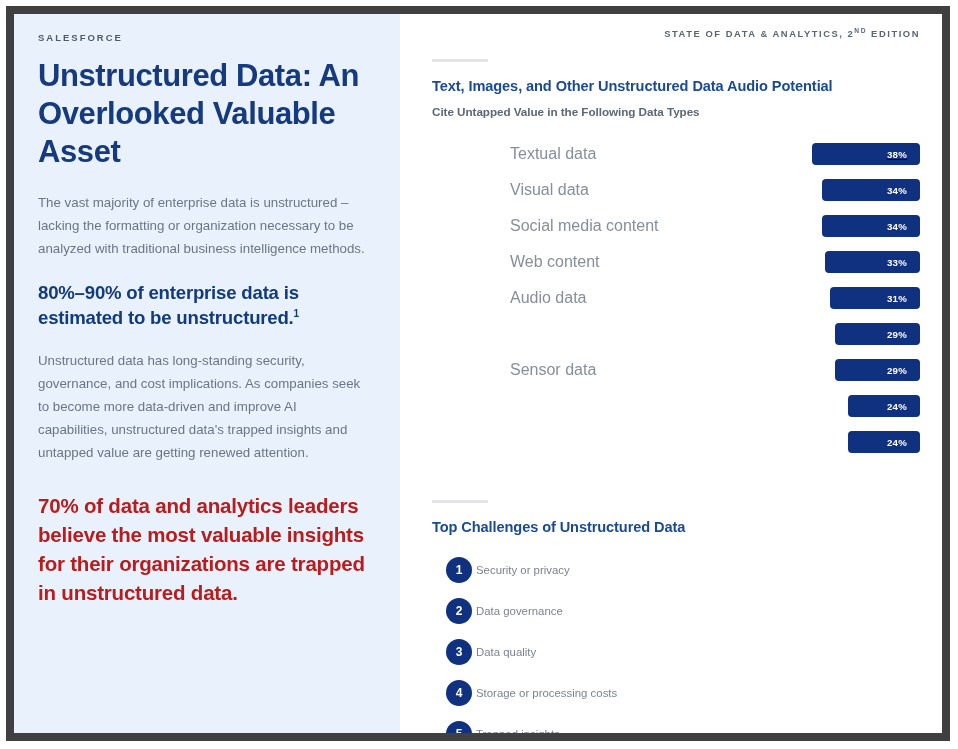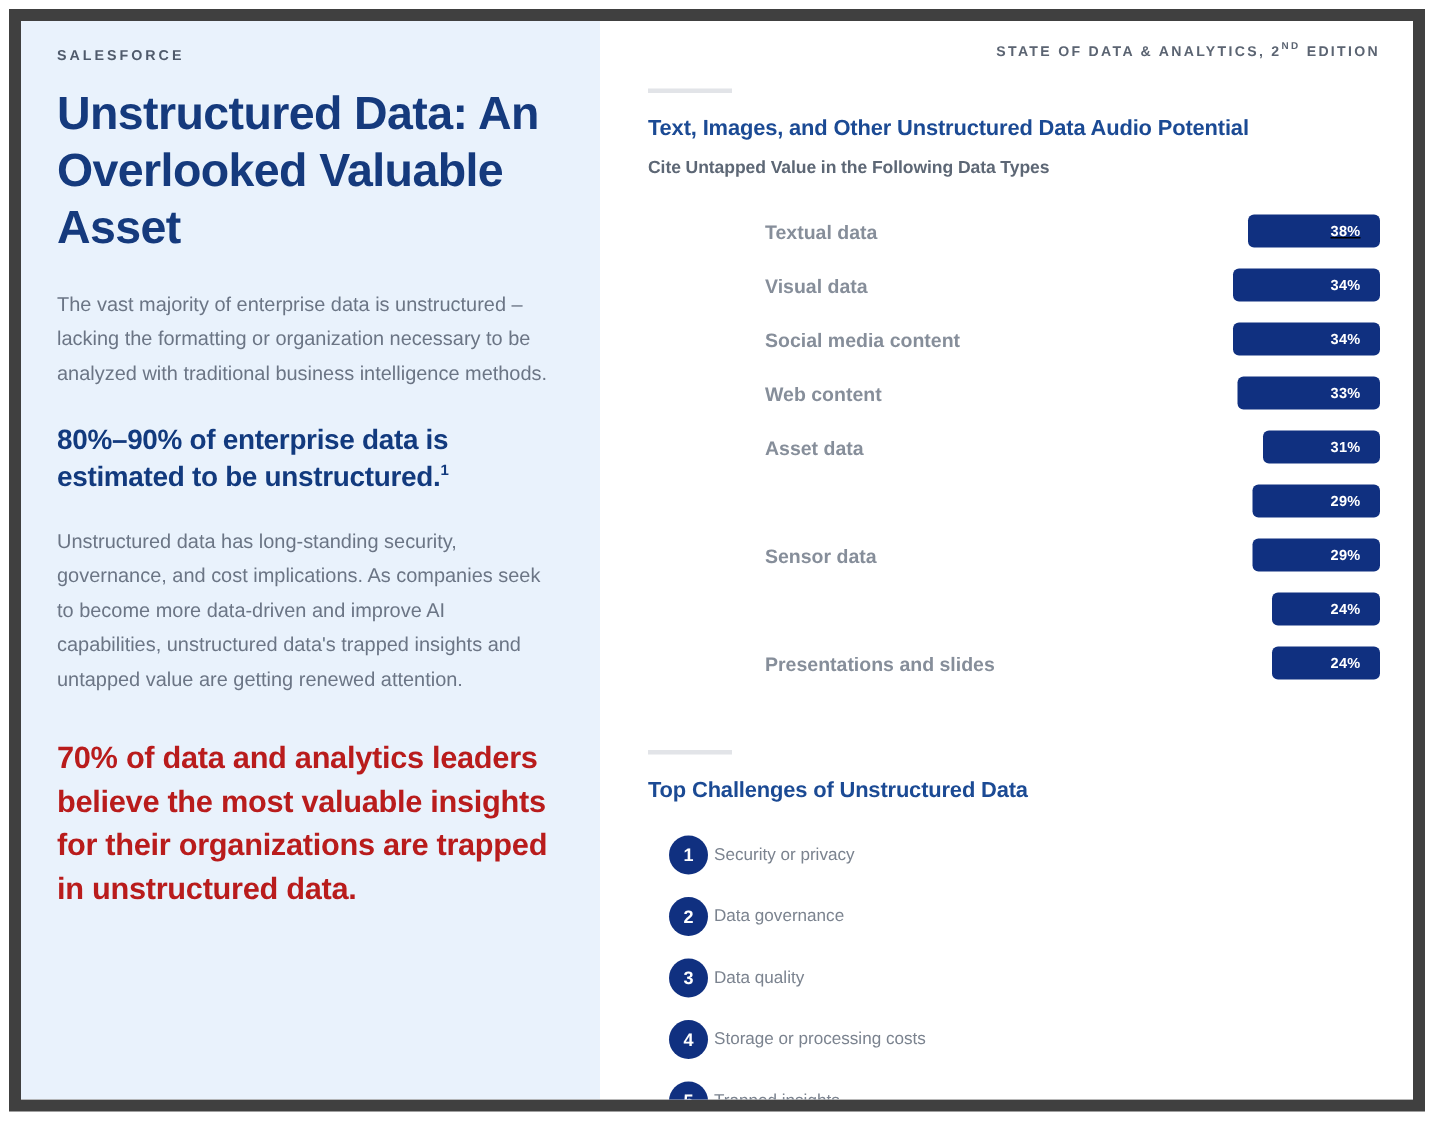--- a/index.html
+++ b/index.html
@@ -136,26 +136,25 @@
   .chart {
     margin: 0 0 0 0;
   }
   .bar-row {
     display: flex;
     align-items: center;
     height: 36px;
   }
   .bar-label {
     flex: 0 0 242px;
-    font-size: 13px;
+    font-size: 16px;
     color: #868e9a;
     padding-left: 78px;
     box-sizing: border-box;
     white-space: nowrap;
-    font-weight: bold;
   }
   .bar-track {
     flex: 1 1 auto;
     position: relative;
     height: 22px;
   }
   .bar {
     position: absolute;
     right: 0;
     top: 0;
@@ -225,21 +224,21 @@
 
     <div class="rule"></div>
 
     <h2 class="section-title">Text, Images, and Other Unstructured Data Audio Potential</h2>
     <div class="section-sub">Cite Untapped Value in the Following Data Types</div>
 
     <div class="chart">
         <div class="bar-row">
           <div class="bar-label">Textual data</div>
           <div class="bar-track">
-            <div class="bar" style="width: 88px; text-decoration: underline;">
+            <div class="bar" style="width: 108px; text-decoration: underline;">
               <span class="bar-value">38%</span>
             </div>
           </div>
         </div>
         <div class="bar-row">
           <div class="bar-label">Visual data</div>
           <div class="bar-track">
             <div class="bar" style="width: 97.7px;">
               <span class="bar-value">34%</span>
             </div>
@@ -255,23 +254,23 @@
         </div>
         <div class="bar-row">
           <div class="bar-label">Web content</div>
           <div class="bar-track">
             <div class="bar" style="width: 95.1px;">
               <span class="bar-value">33%</span>
             </div>
           </div>
         </div>
         <div class="bar-row">
-          <div class="bar-label">Asset data</div>
-          <div class="bar-track">
-            <div class="bar" style="width: 78px;">
+          <div class="bar-label">Audio data</div>
+          <div class="bar-track">
+            <div class="bar" style="width: 90px;">
               <span class="bar-value">31%</span>
             </div>
           </div>
         </div>
         <div class="bar-row">
           <div class="bar-track">
             <div class="bar" style="width: 84.9px;">
               <span class="bar-value">29%</span>
             </div>
           </div>
@@ -285,21 +284,20 @@
           </div>
         </div>
         <div class="bar-row">
           <div class="bar-track">
             <div class="bar" style="width: 72px;">
               <span class="bar-value">24%</span>
             </div>
           </div>
         </div>
         <div class="bar-row">
-          <div class="bar-label">Presentations and slides</div>
           <div class="bar-track">
             <div class="bar" style="width: 72px;">
               <span class="bar-value">24%</span>
             </div>
           </div>
         </div>
       </div>
 
     <div class="challenges">
       <div class="rule"></div>

